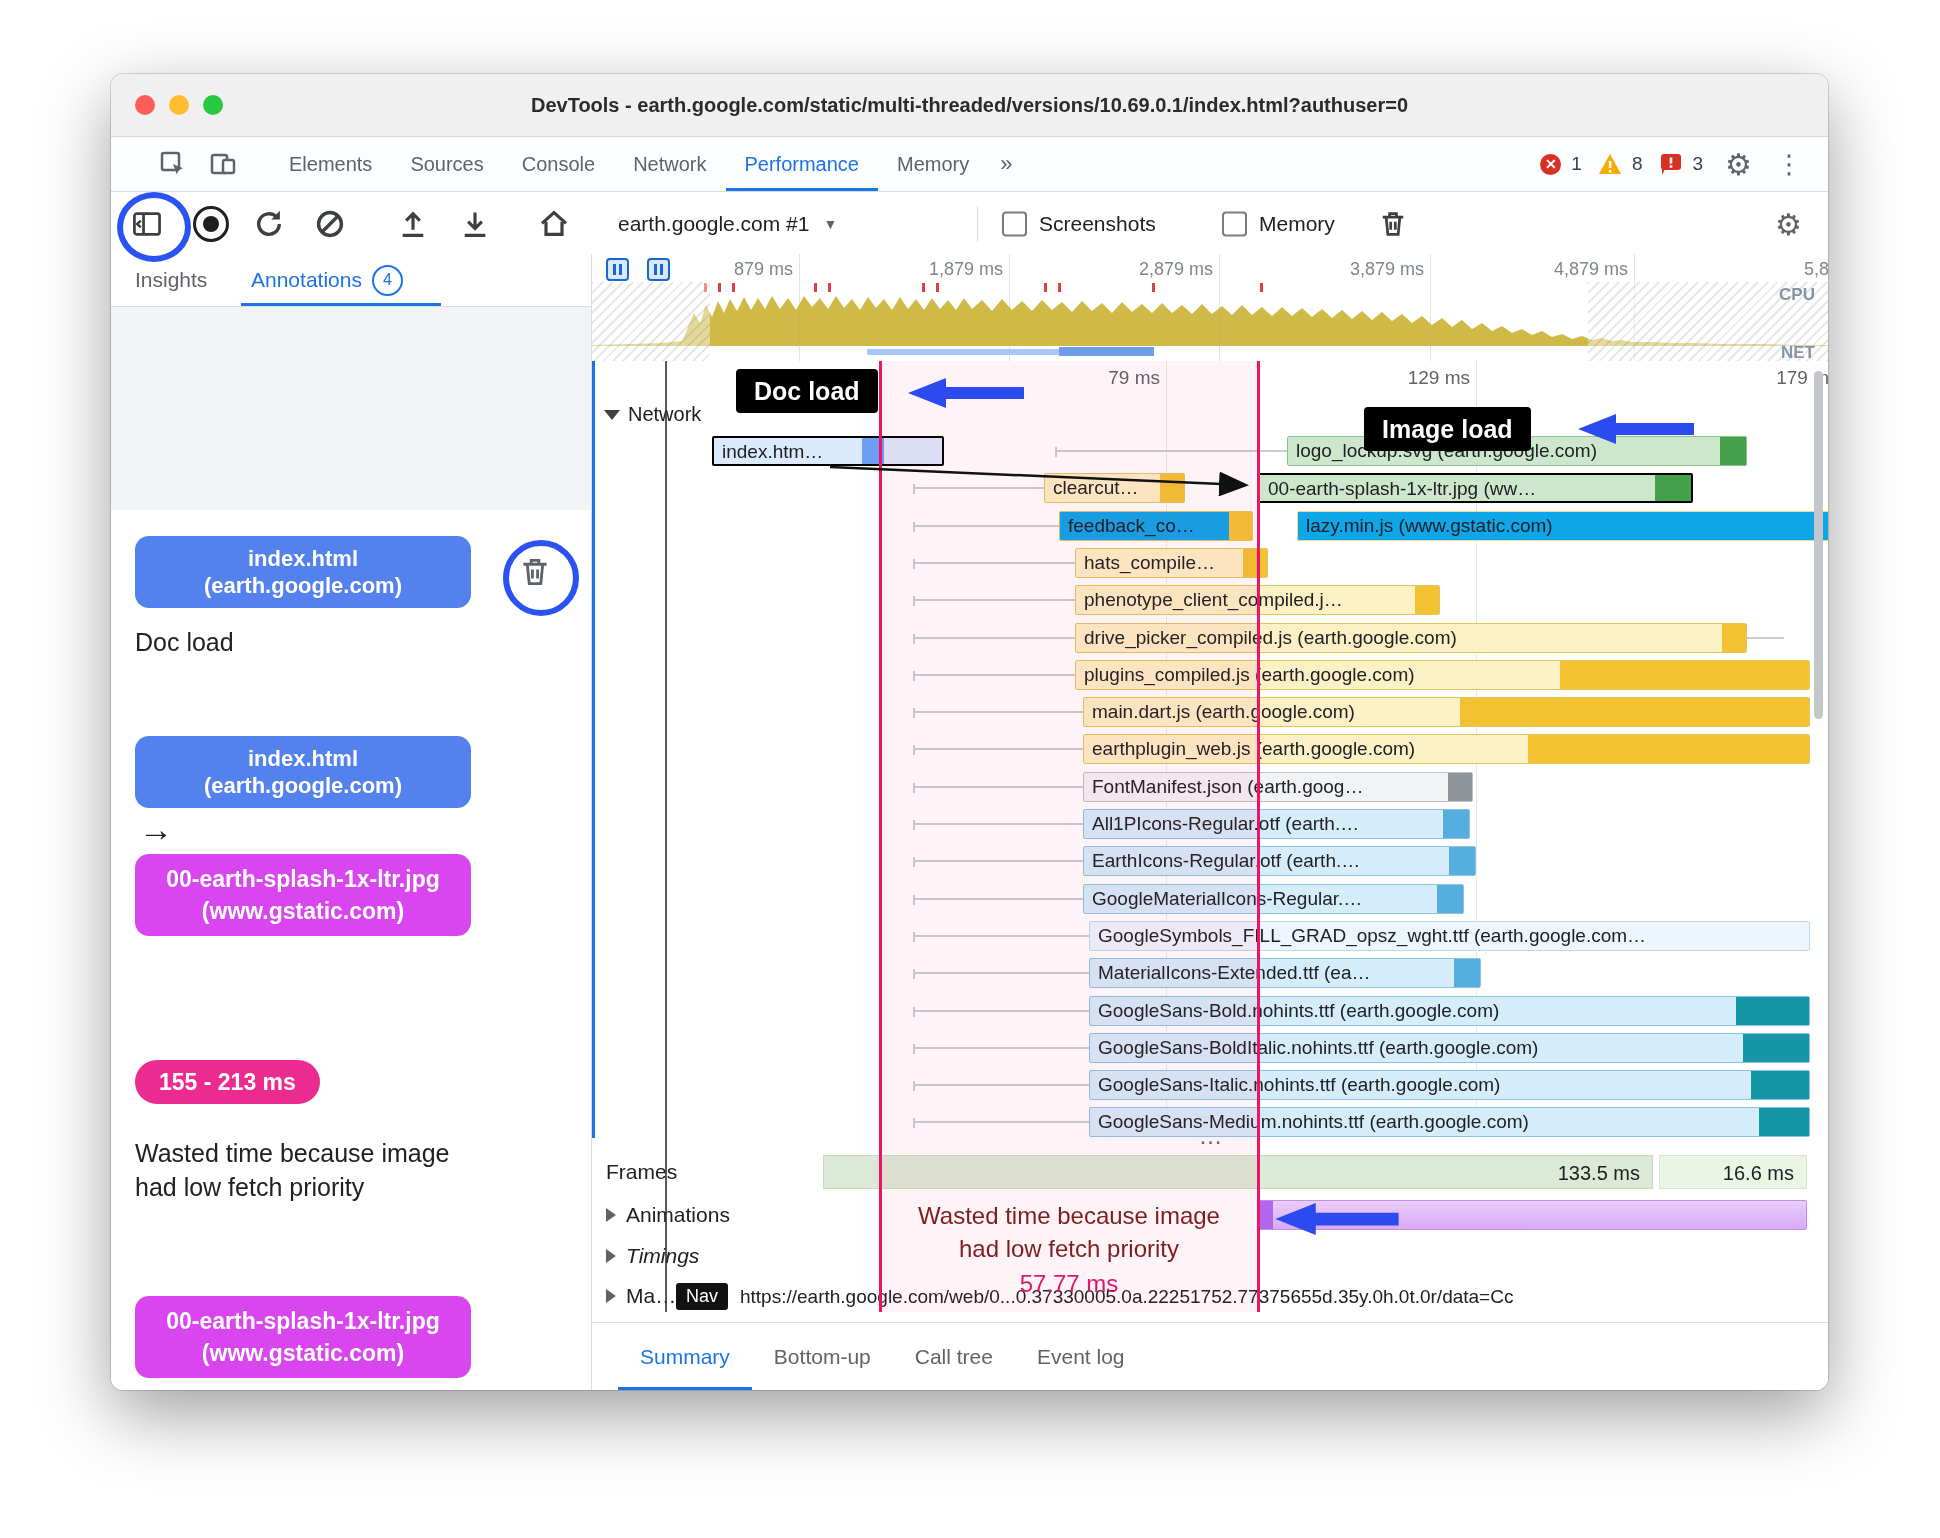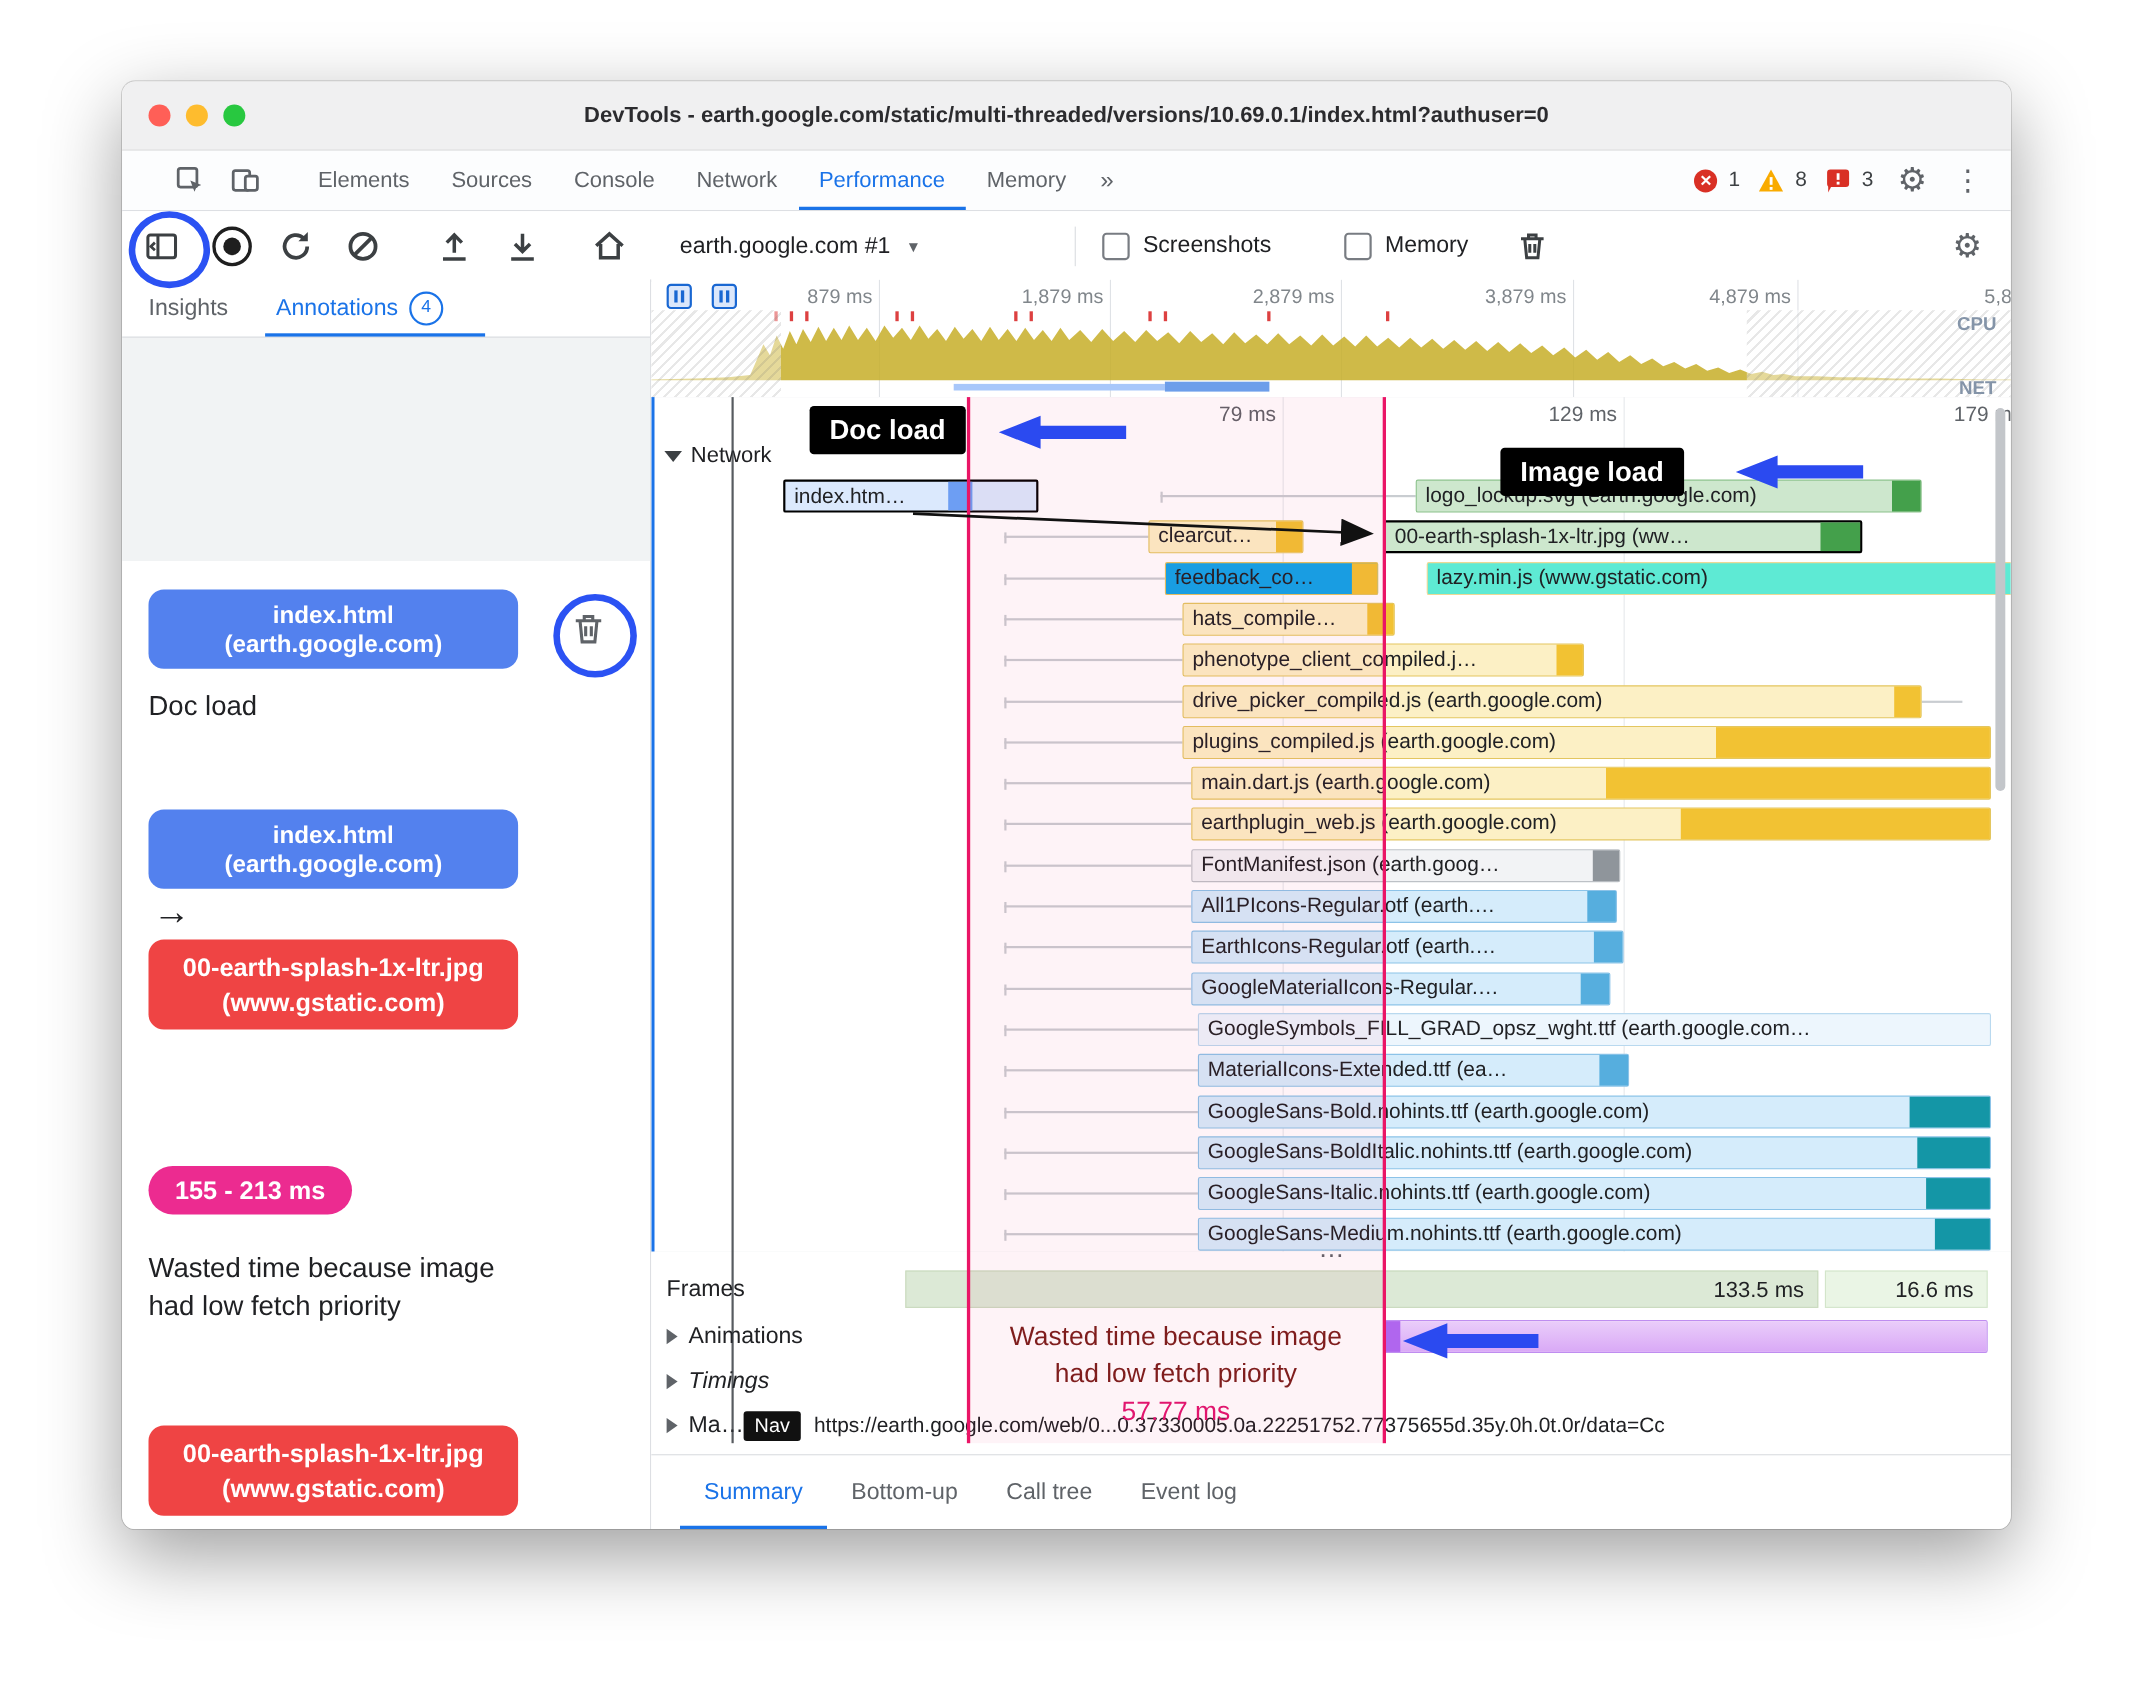--- a/index.html
+++ b/index.html
@@ -45,21 +45,21 @@
   .side-tab.insights{left:24px;}
   .side-tab.annotations{left:140px;color:#1a73e8;display:flex;align-items:center;gap:10px;}
   .ann-underline{position:absolute;left:130px;bottom:0;width:200px;height:3px;background:#1a73e8;}
   .ann-badge{width:27px;height:27px;border:2px solid #1a73e8;border-radius:50%;color:#1a73e8;font-size:16px;
              display:flex;align-items:center;justify-content:center;margin-top:0px;}
   
   .card1-bg{position:absolute;left:0;top:52px;width:100%;height:204px;background:#f1f3f4;}
   .chip{position:absolute;border-radius:14px;color:#fff;font-weight:700;text-align:center;padding:9px 14px;
         box-sizing:border-box;word-wrap:break-word;}
   .chip.blue{background:#5381ee;font-size:22px;line-height:27px;width:336px;}
-  .chip.green{background:#ef4444;font-size:23px;line-height:32px;width:336px;}
+  .chip.green{background:#d946ef;font-size:23px;line-height:32px;width:336px;}
   .chip.pink{background:#ec2b90;border-radius:999px;font-size:23px;line-height:26px;padding:9px 24px;}
   .card-label{position:absolute;font-size:25px;color:#202124;}
   .link-arrow{position:absolute;font-size:34px;color:#202124;font-weight:400;}
   .trash-btn{position:absolute;width:36px;height:36px;}
   .trash-btn svg{width:36px;height:36px;}
   .blue-oval{position:absolute;border:6px solid #2b52f3;border-radius:50%;pointer-events:none;z-index:50;}
   
   .overview{position:absolute;left:0;top:0;width:1237px;height:107px;border-bottom:1px solid #cfd3d8;background:#fff;overflow:hidden;}
   .ov-grid{position:absolute;top:0;width:1px;height:107px;background:#dfe2e6;}
   .ov-tick{position:absolute;top:5px;font-size:18px;color:#80868b;}
@@ -354,21 +354,21 @@
                 <div class="wf-cap" style="width: 36px; background: rgb(68, 160, 75);"></div>
                 <span class="wf-label">00-earth-splash-1x-ltr.jpg (ww…</span>
               </div>
               <div class="wf-lead" style="left: 321px; top: 164px; width: 146px;">
                 <i></i>
               </div>
               <div class="wf-bar" style="left: 467px; top: 150px; width: 194px; background: #0ea5e9; border: 1.5px solid rgb(227, 198, 96);">
                 <div class="wf-cap" style="width: 23px; background: rgb(242, 194, 51);"></div>
                 <span class="wf-label">feedback_co…</span>
               </div>
-              <div class="wf-bar" style="left: 705px; top: 150px; width: 552px; background: #5eead4; border: 1.5px solid rgb(236, 217, 150);">
+              <div class="wf-bar" style="left: 705px; top: 150px; width: 552px; background: #0ea5e9; border: 1.5px solid rgb(236, 217, 150);">
                 <span class="wf-label">lazy.min.js (www.gstatic.com)</span>
               </div>
               <div class="wf-lead" style="left: 321px; top: 201px; width: 162px;">
                 <i></i>
               </div>
               <div class="wf-bar" style="left: 483px; top: 187px; width: 193px; background: rgb(252, 240, 197); border: 1.5px solid rgb(227, 198, 96);">
                 <div class="wf-cap" style="width: 24px; background: rgb(242, 194, 51);"></div>
                 <span class="wf-label">hats_compile…</span>
               </div>
               <div class="wf-lead" style="left: 321px; top: 238px; width: 162px;">

